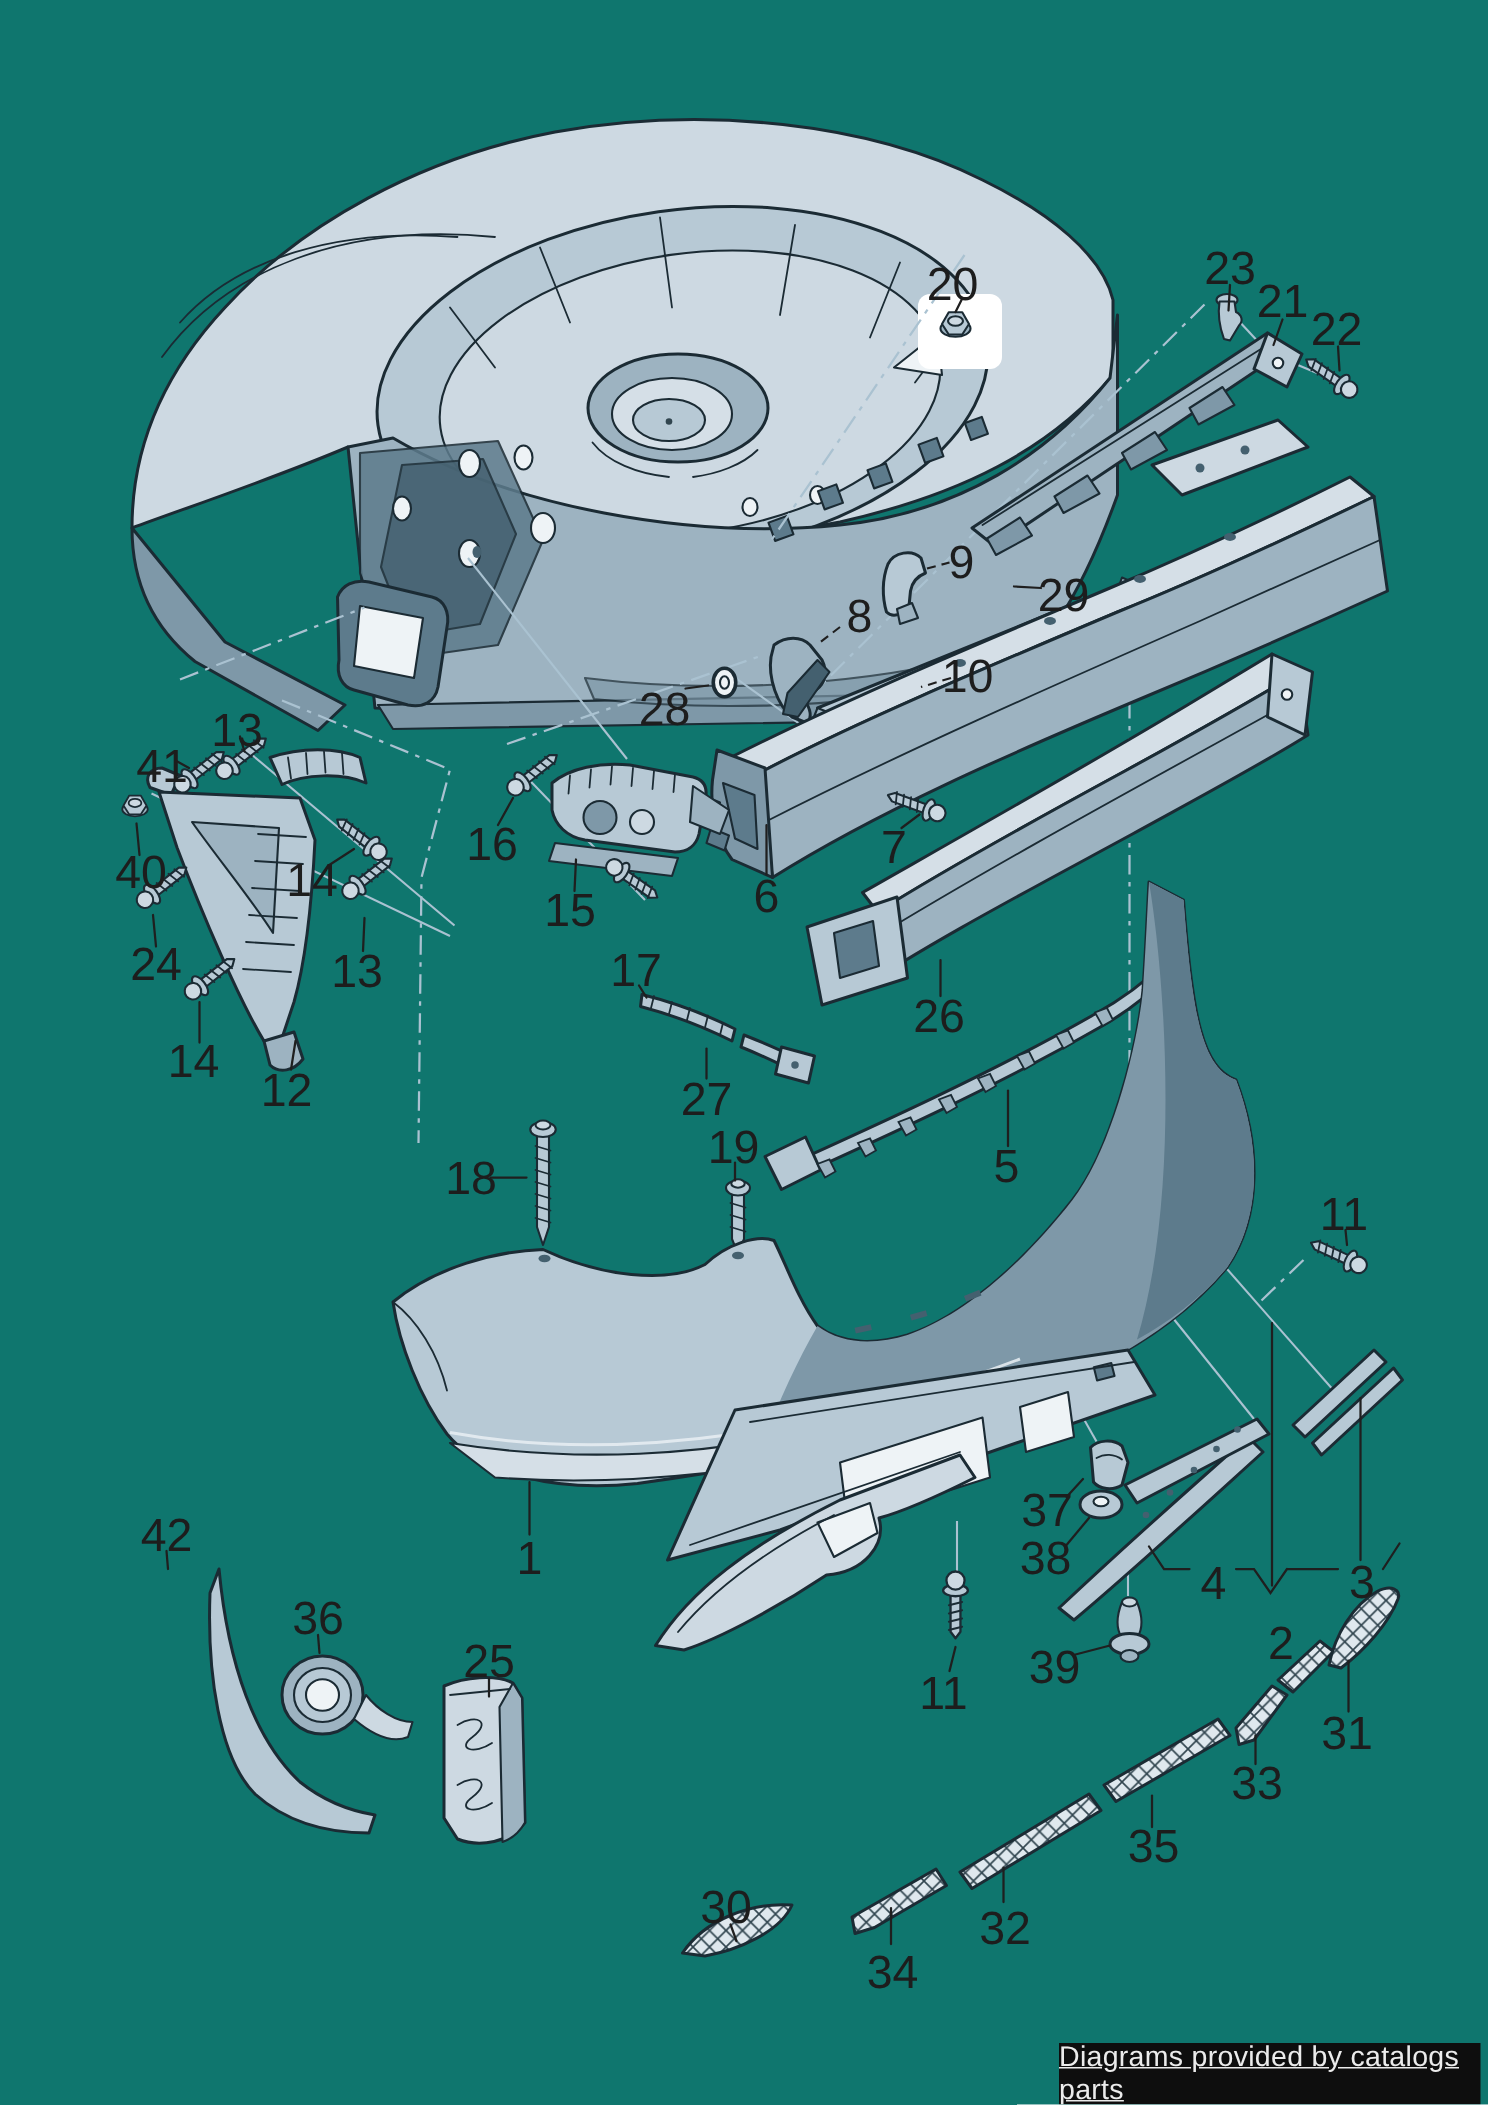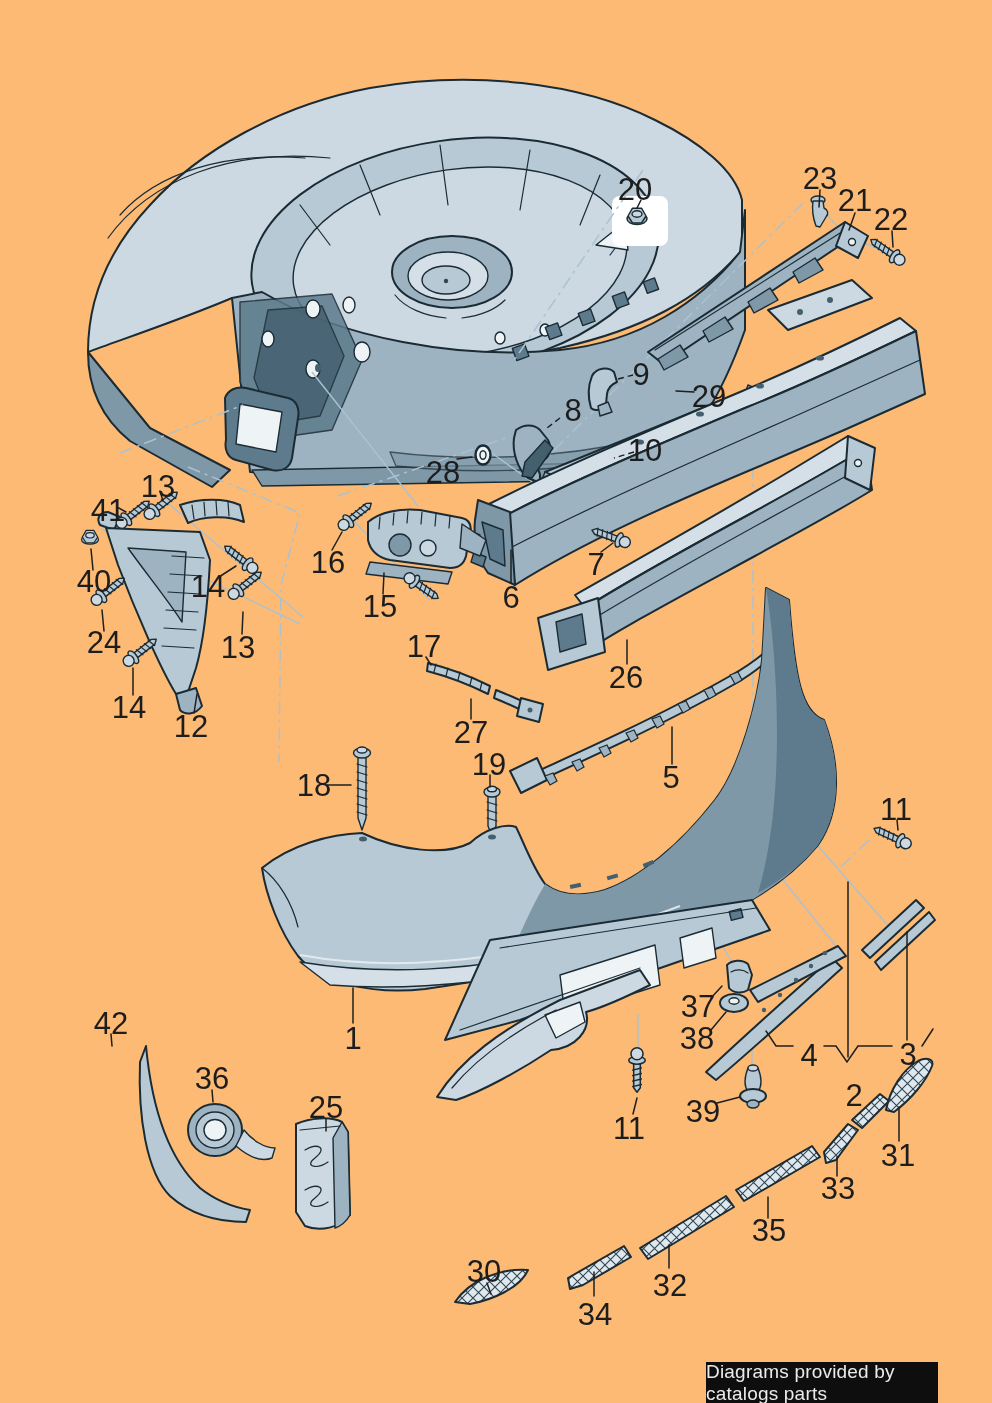--- a/index.html
+++ b/index.html
@@ -1,22 +1,22 @@
 <!DOCTYPE html>
 <html><head>
 <meta charset="utf-8">
 <style>
   html,body{margin:0;padding:0;background:#fff;}
-  .stage{position:relative;width:992px;height:1403px;background:#fdba74;overflow:hidden;
+  .stage{position:relative;width:992px;height:1403px;background:#0f766e;overflow:hidden;
          font-family:"Liberation Sans",sans-serif;}
   .stage svg{position:absolute;left:0;top:0;}
   .plabel{font-family:"Liberation Sans",sans-serif;font-size:31px;fill:#1d1d1d;
           text-anchor:middle;cursor:pointer;}
-  .footerbar{position:absolute;left:706px;top:1362px;width:232px;height:41px;
-             display:flex;align-items:center;justify-content:center;}
+  .footerbar{position:absolute;left:706px;top:1362px;width:281px;height:41px;
+             display:flex;align-items:center;justify-content:center;text-decoration:underline;}
   .footerbar span{font-size:19px;letter-spacing:.2px;}
   
   .ol{stroke:#1b2b34;stroke-width:2;stroke-linejoin:round;stroke-linecap:round;}
   .o1{stroke:#1b2b34;stroke-width:1.4;stroke-linejoin:round;stroke-linecap:round;}
   .tl{stroke:#1b2b34;stroke-width:1.2;fill:none;stroke-linecap:round;}
   .f1{fill:#cdd9e2;} .f2{fill:#b7c9d5;} .f3{fill:#9db3c1;} .f4{fill:#7e98a8;}
   .f5{fill:#5d7b8c;} .f6{fill:#44606f;} .fw{fill:#ffffff;} .fe{fill:#eef3f6;}
   .ft{fill:#d5dfe7;}
   .ld{stroke:#1f1f1f;stroke-width:1.5;fill:none;stroke-linecap:round;}
   .ldd{stroke:#1f1f1f;stroke-width:1.4;fill:none;stroke-dasharray:6 4;}

